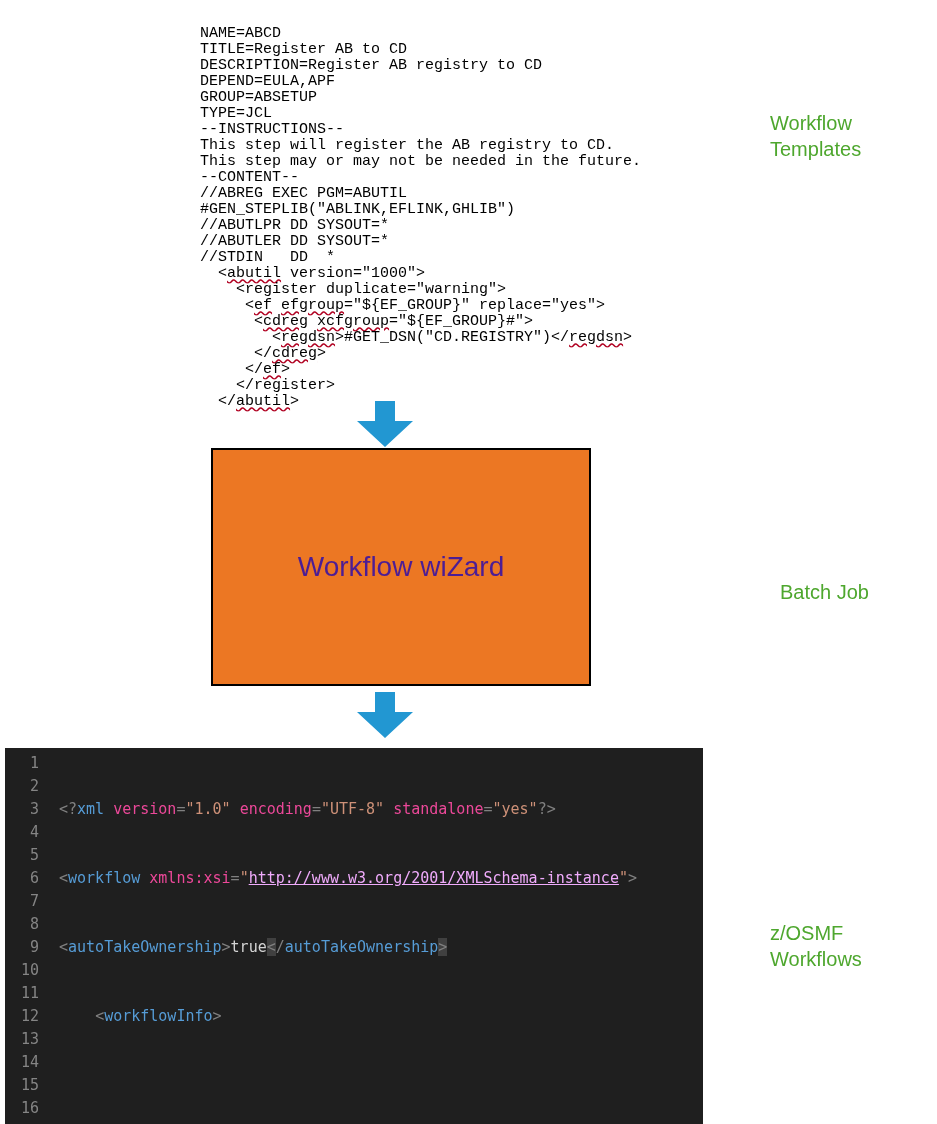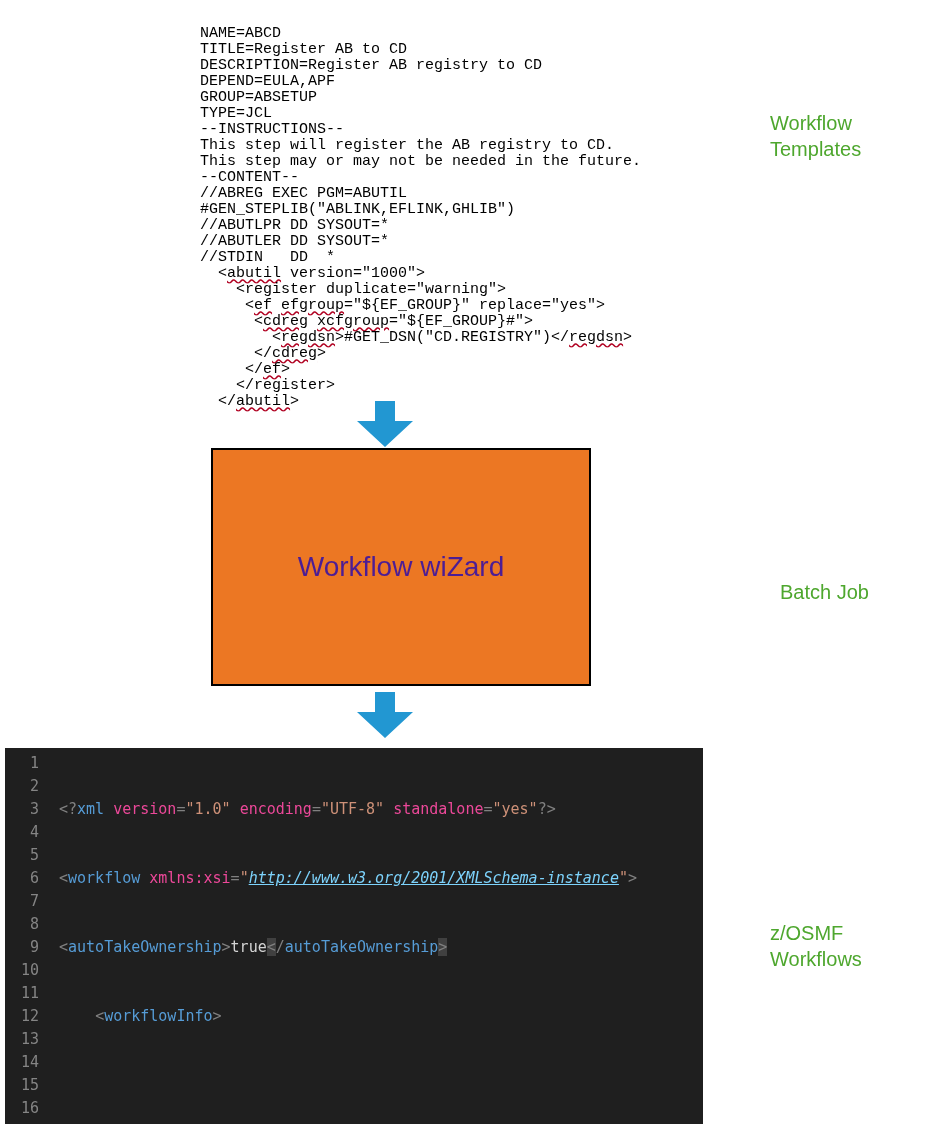--- a/index.html
+++ b/index.html
@@ -113,21 +113,21 @@
   }
   .code-line {
     height: 23px;
   }
   .p { color: #808080; }   
   .t { color: #569cd6; }   
   .a { color: #ec4899; }   
   .s { color: #ce9178; }   
   .c { color: #6a9955; }   
   .w { color: #d4d4d4; }   
-  .url { color: #7dd3fc; text-decoration: underline; font-style: italic; }
+  .url { color: #f0abfc; text-decoration: underline; }
   .sel-bg {
     background: #404040;
   }
 </style>
 </head>
 <body>
 
 <div class="container">
 
   <div class="template-block">

